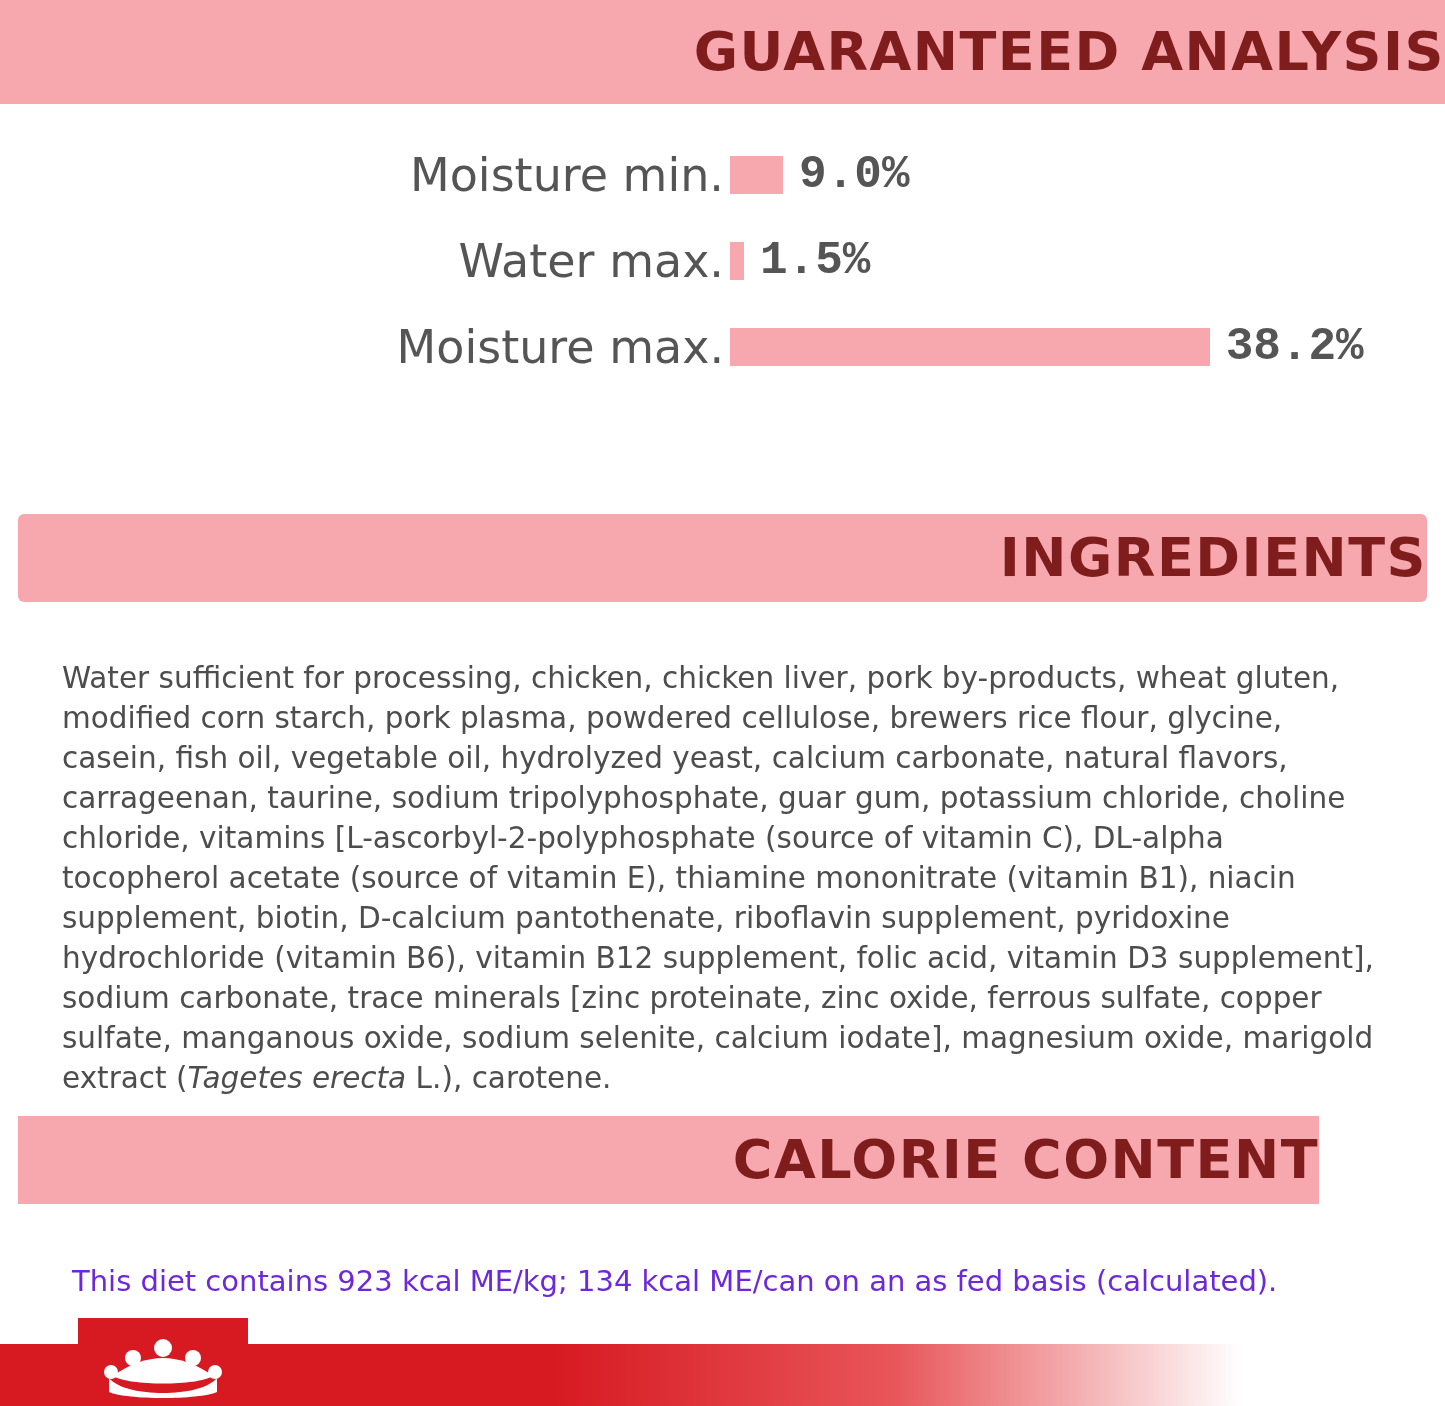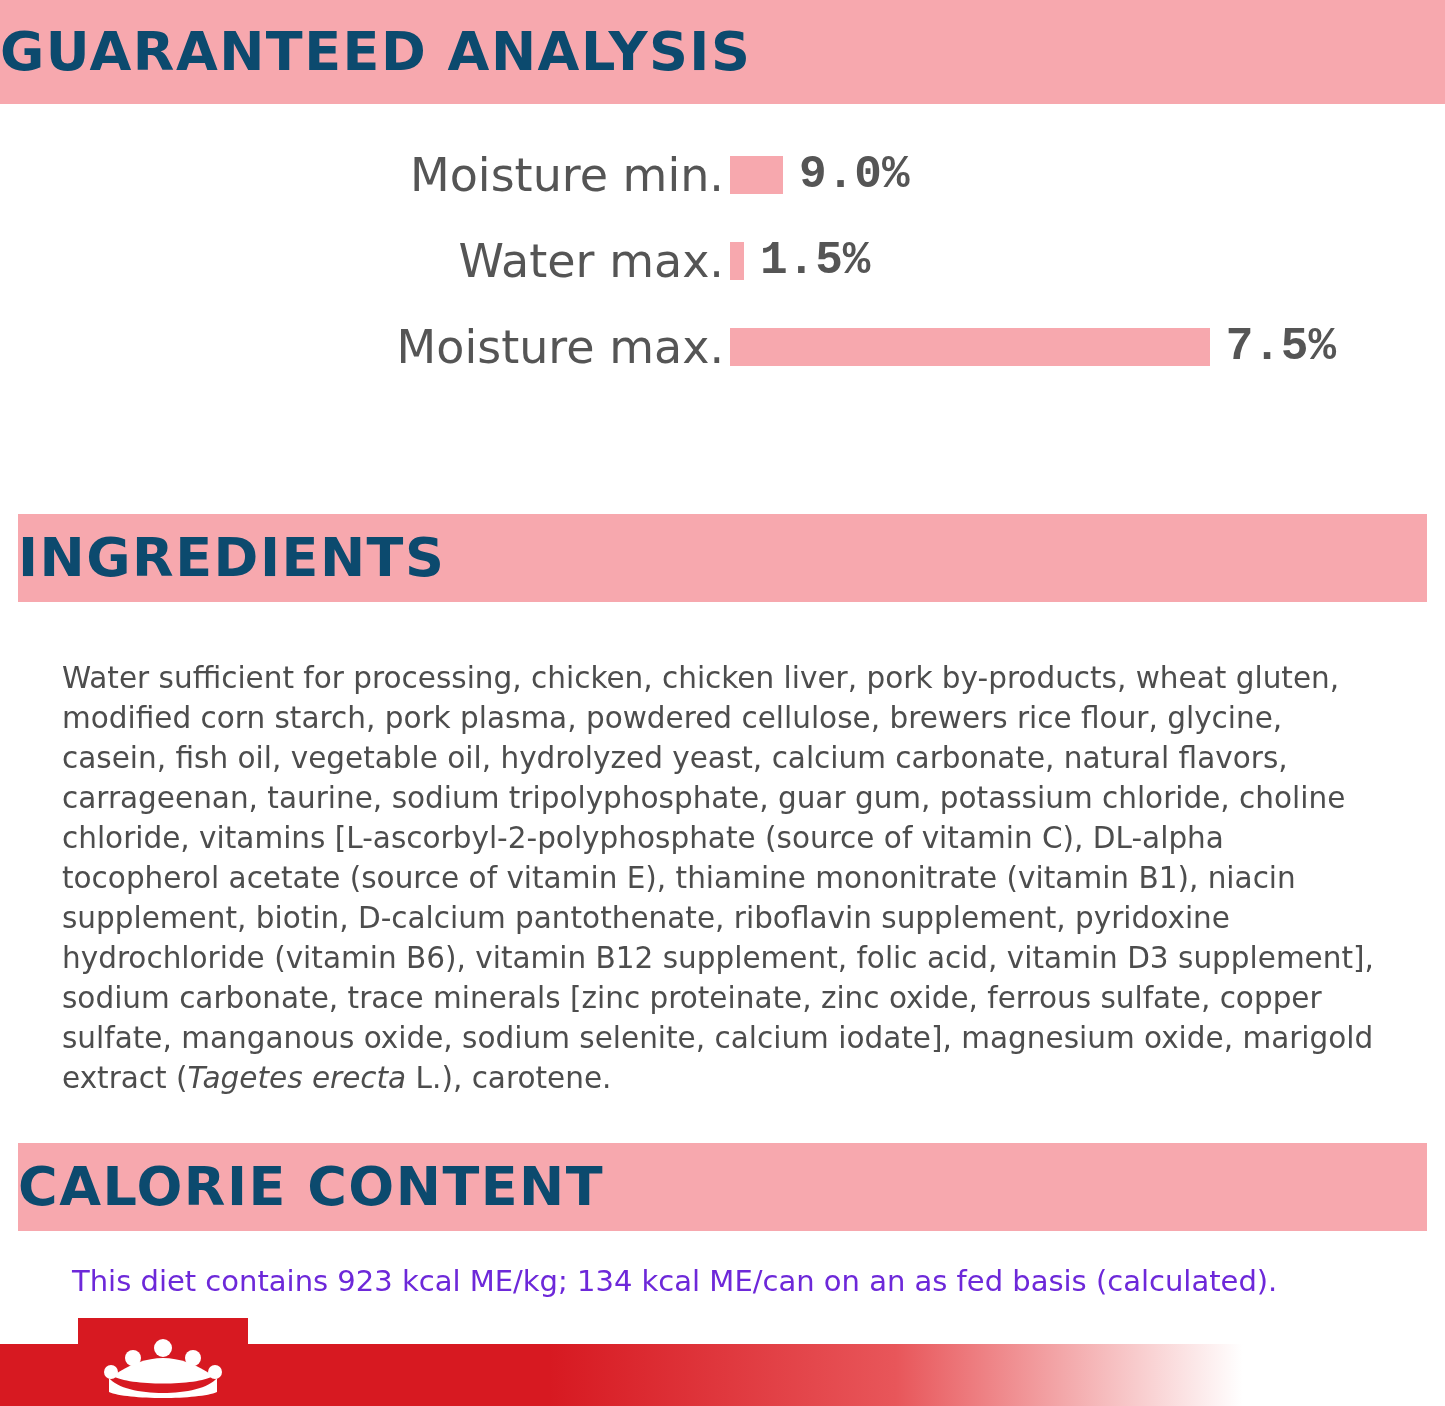--- a/index.html
+++ b/index.html
@@ -19,22 +19,22 @@
   .page {
     position: relative;
     width: 1445px;
     height: 1406px;
     background: #ffffff;
   }
 
   
   .band {
     background: #f7a8ae;
-    color: #0c4a6e;
-    text-align: left;
+    color: #7f1d1d;
+    text-align: right;
     font-weight: bold;
     letter-spacing: 1.5px;
     font-family: "DejaVu Sans", sans-serif;
   }
   .band-ga {
     position: absolute;
     left: 0;
     top: 0;
     width: 1445px;
     height: 104px;
@@ -42,30 +42,30 @@
     font-size: 54px;
   }
   .band-ing {
     position: absolute;
     left: 18px;
     top: 514px;
     width: 1409px;
     height: 88px;
     line-height: 88px;
     font-size: 54px;
+    border-radius: 6px;
   }
   .band-cal {
     position: absolute;
     left: 18px;
     top: 1116px;
-    width: 1409px;
+    width: 1301px;
     height: 88px;
     line-height: 88px;
     font-size: 54px;
-    margin-top: 27px;
   }
 
   
   .ga-table {
     position: absolute;
     left: 0;
     top: 132px;
     width: 1445px;
   }
   .ga-row {
@@ -176,21 +176,21 @@
         <span class="ga-bar" id="bar2" style="width: 14px;"></span>
       </div>
       <div class="ga-value">1.5%</div>
     </div>
 
     <div class="ga-row">
       <div class="ga-label">Moisture max.</div>
       <div class="ga-bar-wrap">
         <span class="ga-bar" id="bar3" style="width: 479.67px;"></span>
       </div>
-      <div class="ga-value">7.5%</div>
+      <div class="ga-value">38.2%</div>
     </div>
 
   </div>
 
   <div class="band band-ing">INGREDIENTS</div>
 
   <p class="ingredients-text"><span>Water sufficient for processing, chicken, chicken liver, pork by-products, wheat gluten, modified corn starch, pork plasma, powdered cellulose, brewers rice flour, glycine, casein, fish oil, vegetable oil, hydrolyzed yeast, calcium carbonate, natural flavors, carrageenan, taurine, sodium tripolyphosphate, guar gum, potassium chloride, choline chloride, vitamins [L-ascorbyl-2-polyphosphate (source of vitamin C), DL-alpha tocopherol acetate (source of vitamin E), thiamine mononitrate (vitamin B1), niacin supplement, biotin, D-calcium pantothenate, riboflavin supplement, pyridoxine hydrochloride (vitamin B6), vitamin B12 supplement, folic acid, vitamin D3 supplement], sodium carbonate, trace minerals [zinc proteinate, zinc oxide, ferrous sulfate, copper sulfate, manganous oxide, sodium selenite, calcium iodate], magnesium oxide, marigold extract (</span><i>Tagetes erecta</i><span> L.), carotene.</span></p>
 
   <div class="band band-cal">CALORIE CONTENT</div>
 

